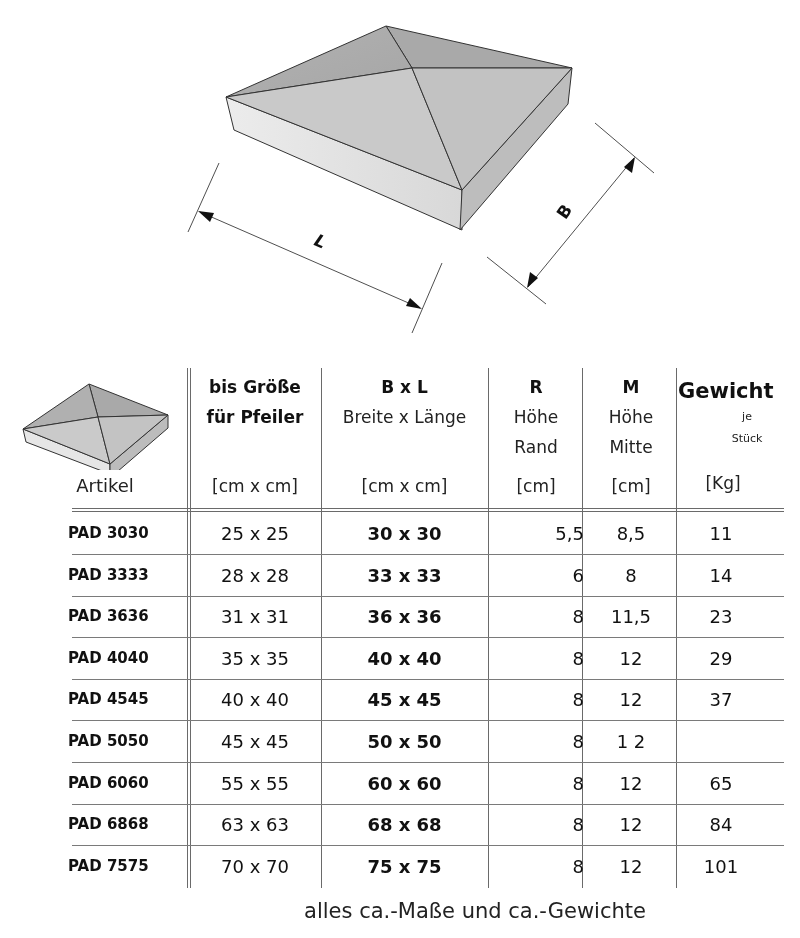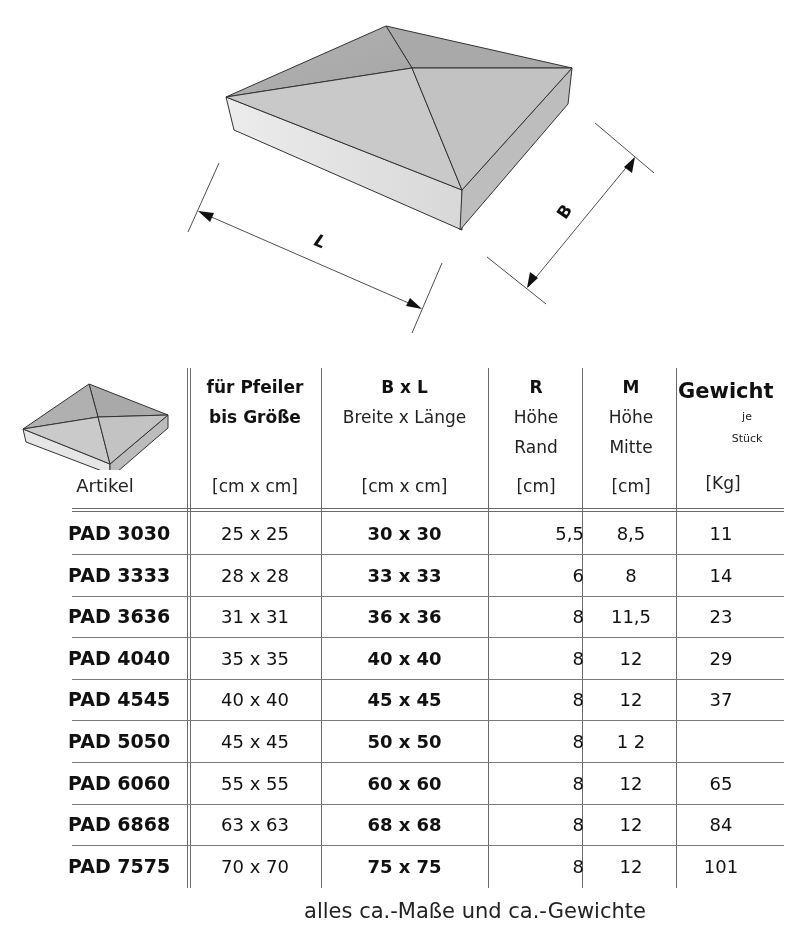--- a/index.html
+++ b/index.html
@@ -9,21 +9,21 @@
   svg { display:block; }
   .hdr { position:absolute; text-align:center; font-size:17px; line-height:30px; color:#222; }
   .hdr .b { font-weight:bold; color:#111; }
   .hdr .unit { position:absolute; left:0; right:0; text-align:center; }
   .vline { position:absolute; top:368px; height:520px; width:1px; background:#6a6a6a; }
   .vline.dbl { width:4px; background:transparent; border-left:1px solid #6a6a6a; border-right:1px solid #6a6a6a; box-sizing:border-box; }
   .hline { position:absolute; left:72px; width:712px; height:1px; background:#7a7a7a; }
   .hline.dbl { height:4px; background:transparent; border-top:1px solid #6a6a6a; border-bottom:1px solid #6a6a6a; box-sizing:border-box; }
   .row { position:absolute; left:0; width:800px; height:41.5px; }
   .cell { position:absolute; top:0; height:41.5px; line-height:41.5px; font-size:18px; text-align:center; color:#111; }
-  .c-art { left:68px; width:115px; text-align:left; font-weight:bold; font-size:19px; }
+  .c-art { left:68px; width:115px; text-align:left; font-weight:bold; font-size:15px; }
   .c-pf { left:192px; width:126px; }
   .c-bl { left:322px; width:165px; font-weight:bold; }
   .c-r  { left:488px; width:96px;text-align:right; }
   .c-m  { left:585px; width:92px; }
   .c-g  { left:678px; width:86px; }
   .footnote { position:absolute; left:300px; width:350px; top:899px; text-align:center; font-size:21px; color:#222; }
 </style>
 </head>
 <body>
 
@@ -74,22 +74,22 @@
     <polygon points="5,49 80,37 92,84" fill="#cacaca" stroke="#333" stroke-width="1"></polygon>
     <polygon points="80,37 150,35 92,84" fill="#c3c3c3" stroke="#333" stroke-width="1"></polygon>
   </svg>
 </div>
 
 <div class="hdr" style="left:60px; top:471px; width:90px; font-size:18px;">
   <span>Artikel</span>
 </div>
 
 <div class="hdr" style="left:192px; top:372px; width:126px; height:130px;">
+  <div class="b">bis Größe</div>
   <div class="b">für Pfeiler</div>
-  <div class="b">bis Größe</div>
   <div class="unit" style="top:99px;">[cm x cm]</div>
 </div>
 
 <div class="hdr" style="left:322px; top:372px; width:165px; height:130px;">
   <div class="b">B x L</div>
   <div>Breite x Länge</div>
   <div class="unit" style="top:99px;">[cm x cm]</div>
 </div>
 
 <div class="hdr" style="left:488px; top:372px; width:96px; height:130px;">

